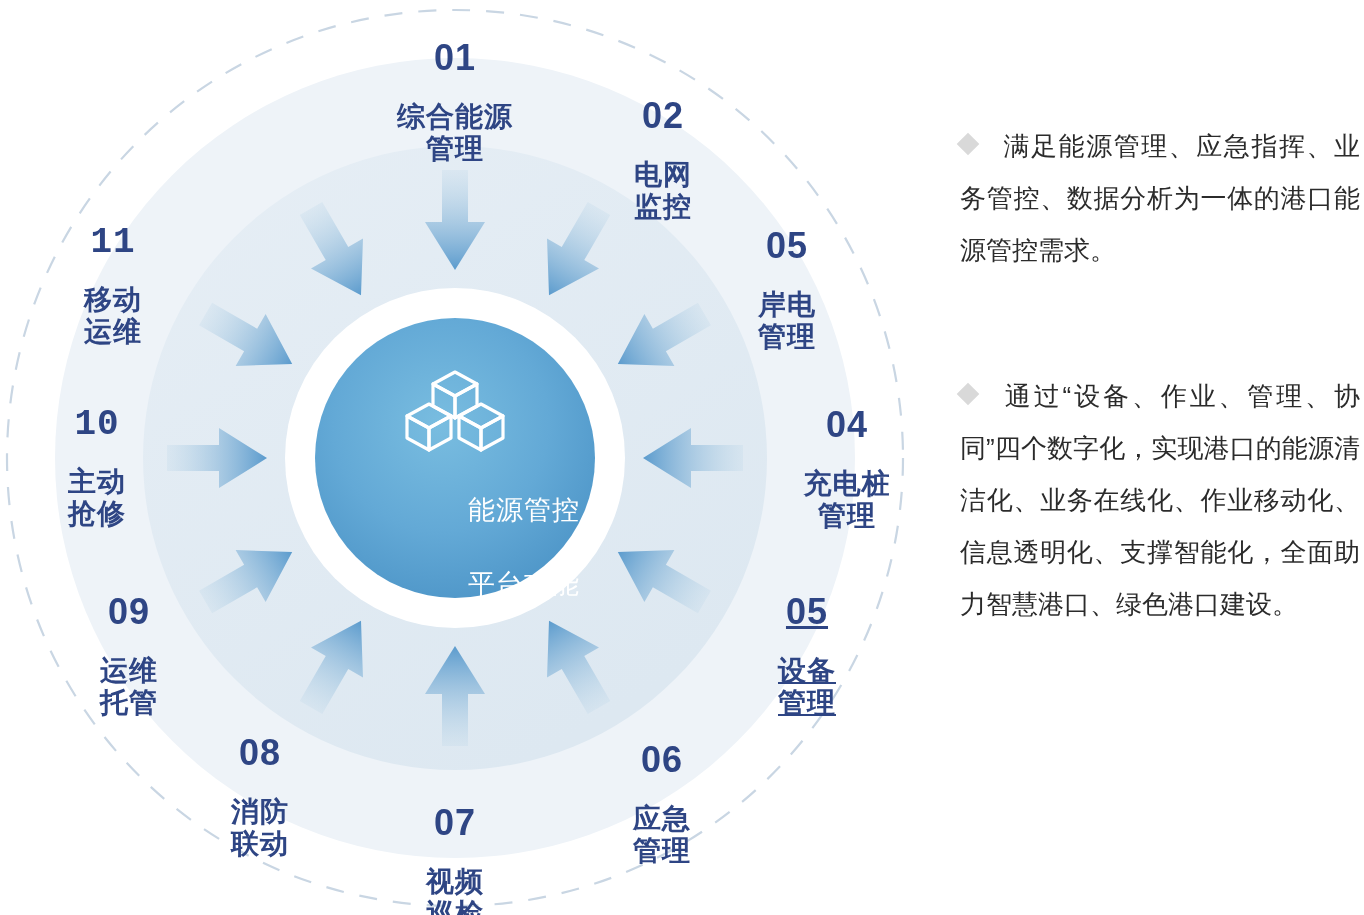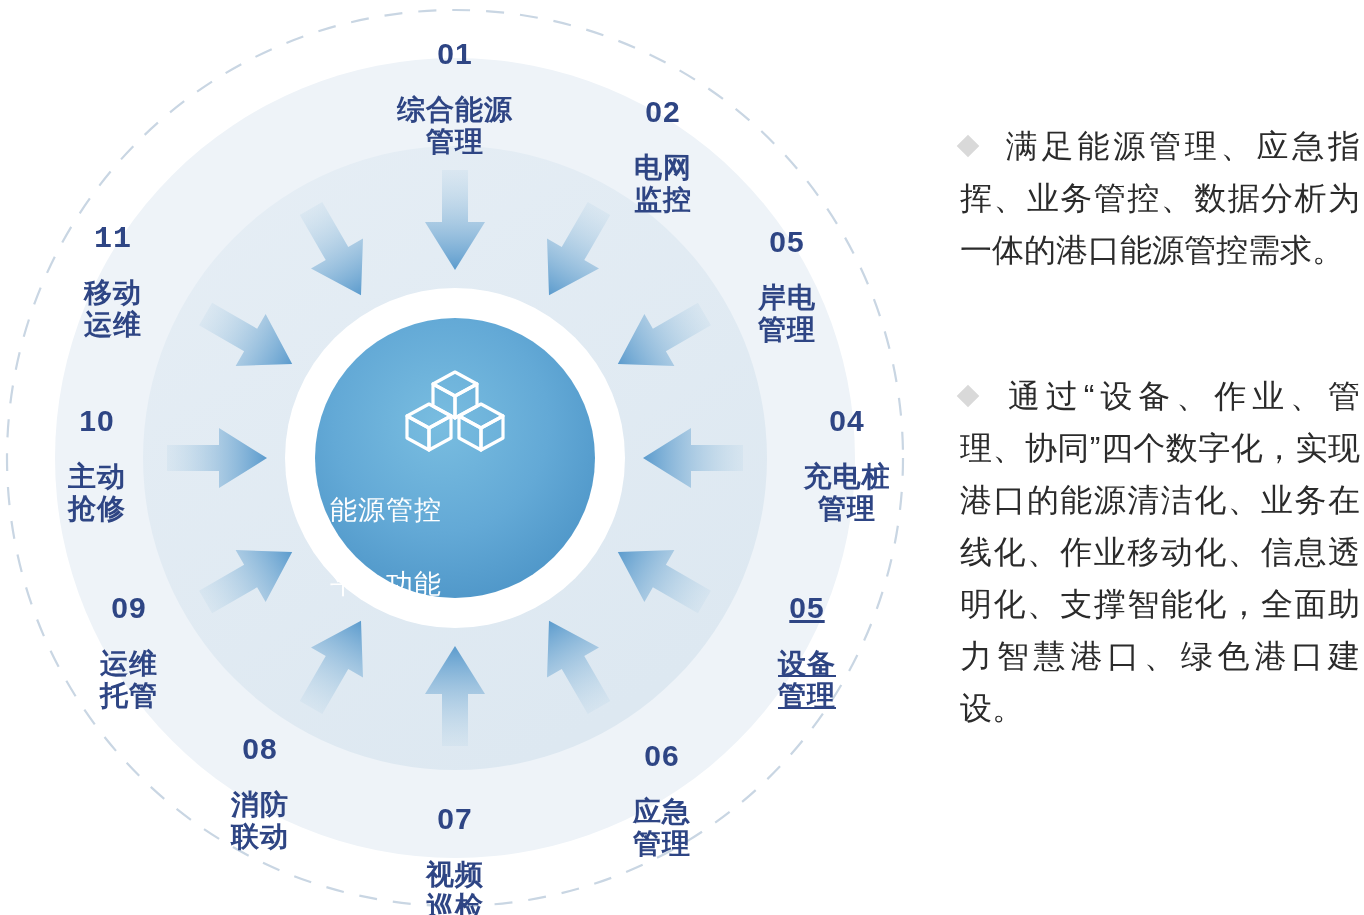--- a/index.html
+++ b/index.html
@@ -15,60 +15,60 @@
   
   #diagram{
     position:absolute;left:0;top:0;width:930px;height:915px;
   }
   #diagram svg{position:absolute;left:0;top:0;}
 
   
   .core-text{
     position:absolute;
     left:330px;top:455px;width:250px;
-    text-align:left;
+    text-align:right;
     color:#ffffff;
     font-size:27px;
     line-height:37px;
     letter-spacing:1px;
     white-space:pre-line;
     pointer-events:none;
   }
 
   
   .spoke{
     position:absolute;
     text-align:center;
     color:#2e4584;
     line-height:1.16;
     white-space:pre-line;
   }
   .spoke .num{
     display:block;
-    font-size:30px;
+    font-size:36px;
     font-weight:bold;
     letter-spacing:1px;
     margin-bottom:4px;
   }
   .spoke .cap{
     display:block;
     font-size:28px;
     font-weight:bold;
     letter-spacing:1px;
   }
 
   
   #panel{
     position:absolute;left:960px;top:0;width:404px;height:915px;
   }
   .para{
     position:absolute;
     width:400px;
     color:#2b2b2b;
-    font-size:32px;
+    font-size:26px;
     line-height:52px;
     text-align:justify;
   }
   .para .bullet{
     display:inline-block;
     width:16px;height:16px;
     background:#d9d9d9;
     transform:rotate(45deg);
     margin-right:26px;
     position:relative;top:-3px;
@@ -235,21 +235,21 @@
     <div class="spoke" style="left:185px;top:713px;width:150px;">
       <span class="num">08</span>
       <span class="cap">消防
 联动</span>
     </div>
     <div class="spoke" style="left:54px;top:572px;width:150px;">
       <span class="num">09</span>
       <span class="cap">运维
 托管</span>
     </div>
-    <div class="spoke" style="left:22px;top:385px;width:150px;">
+    <div class="spoke" style="left:22px;top:385px;width:150px;font-family:Liberation Mono, monospace;">
       <span class="num">10</span>
       <span class="cap">主动
 抢修</span>
     </div>
     <div class="spoke" style="left:38px;top:203px;width:150px;font-family:Liberation Mono, monospace;">
       <span class="num">11</span>
       <span class="cap">移动
 运维</span>
     </div>
   </div>

